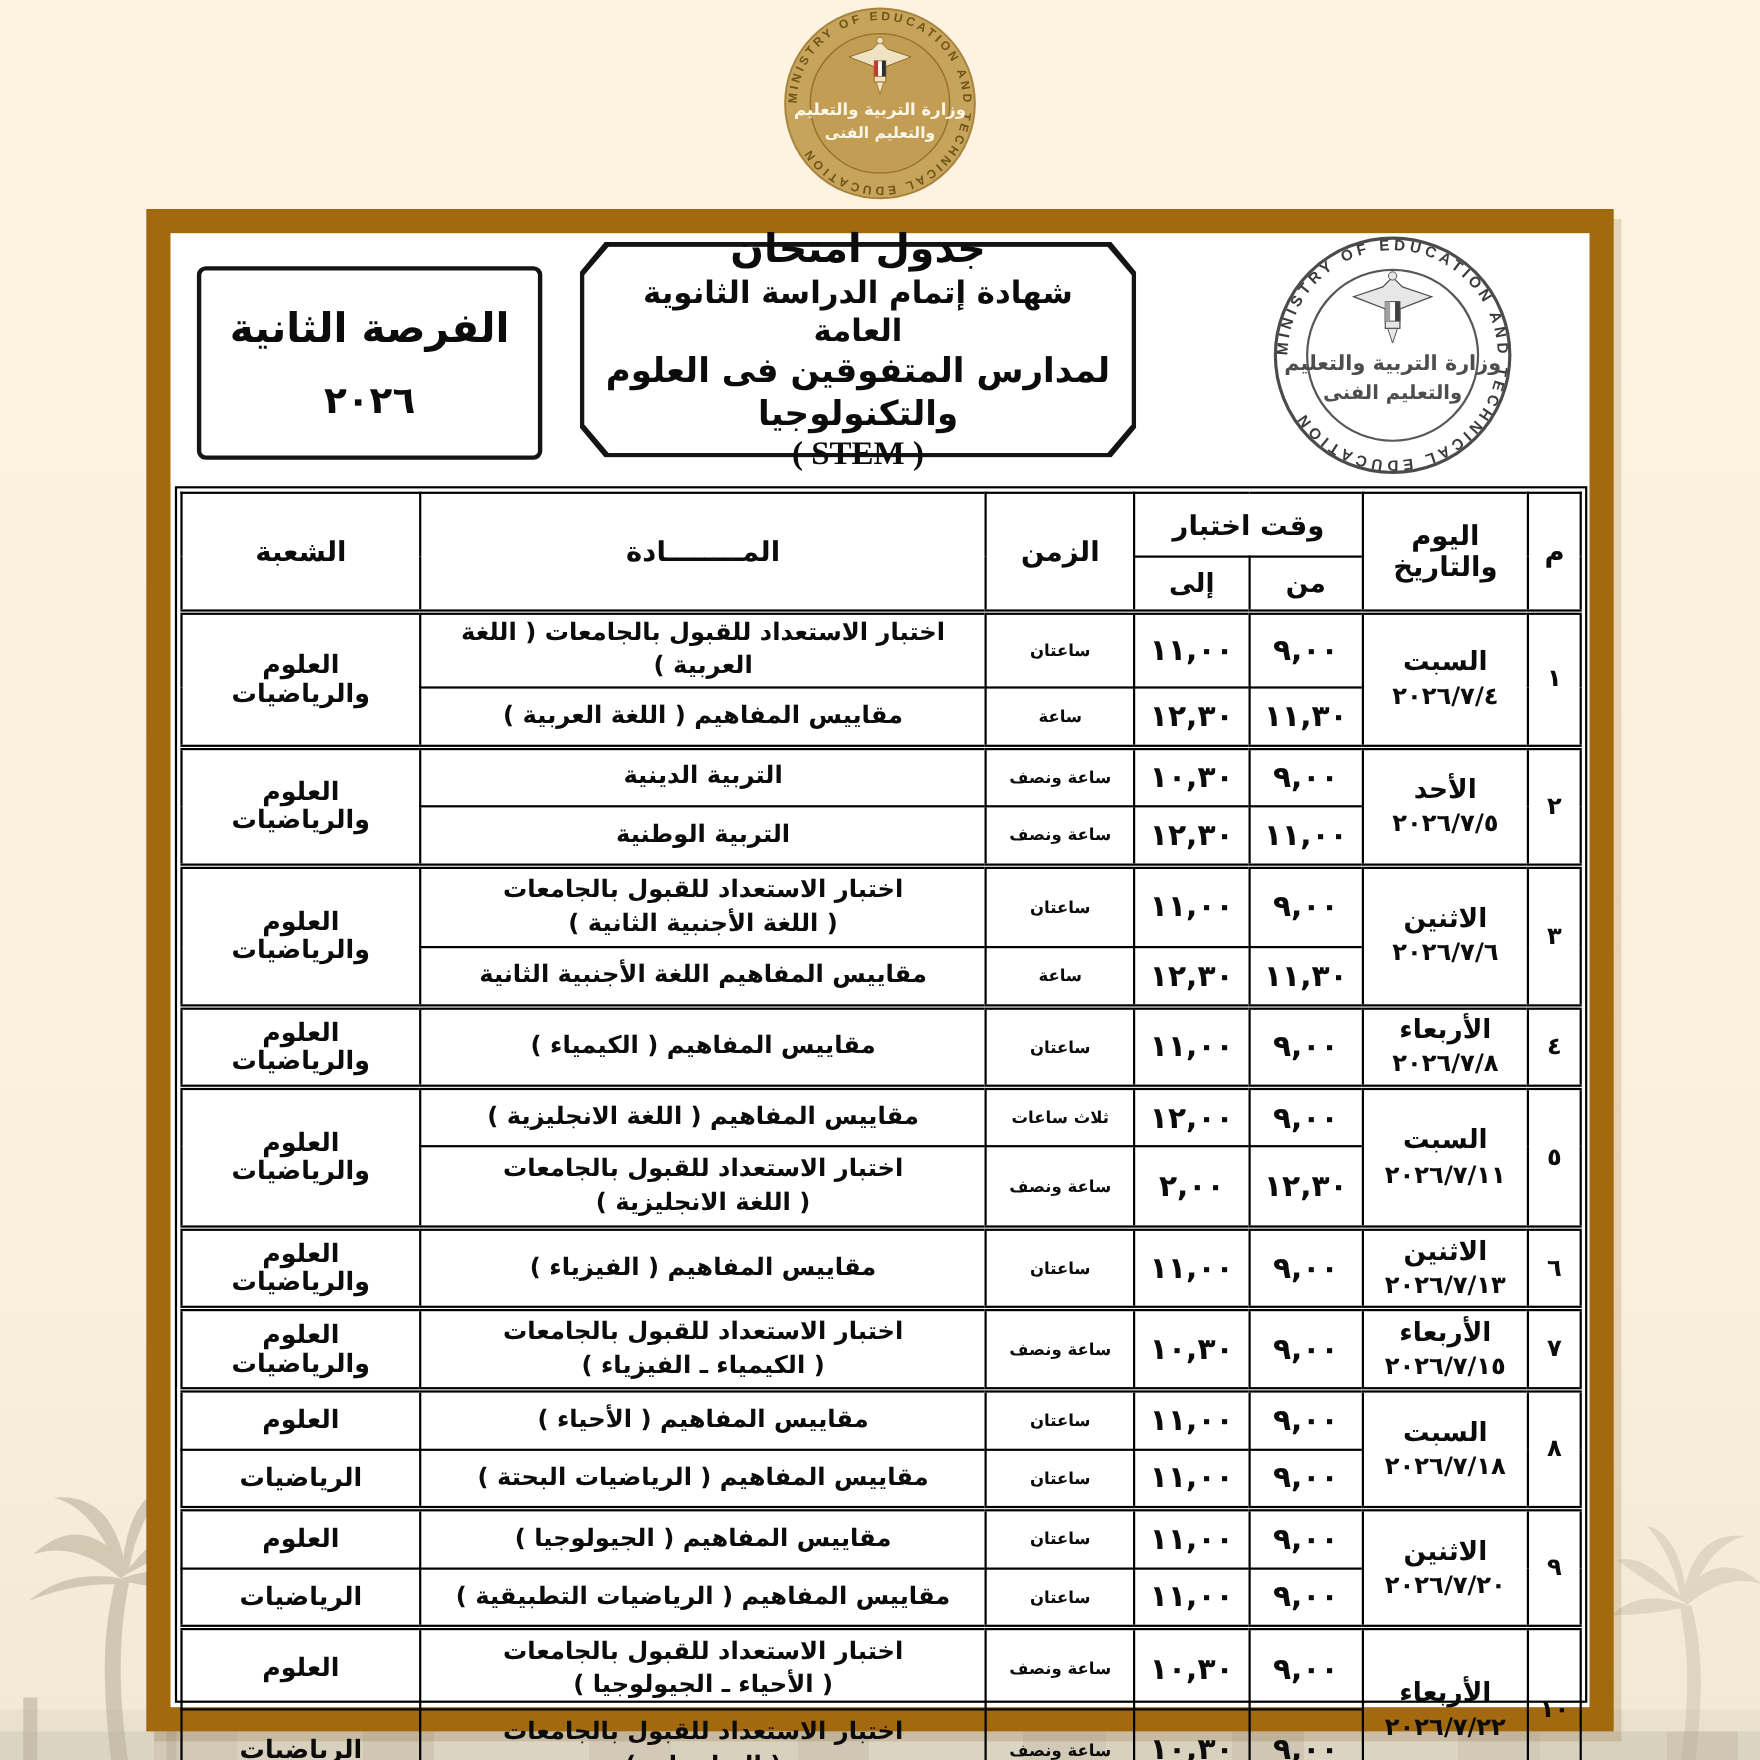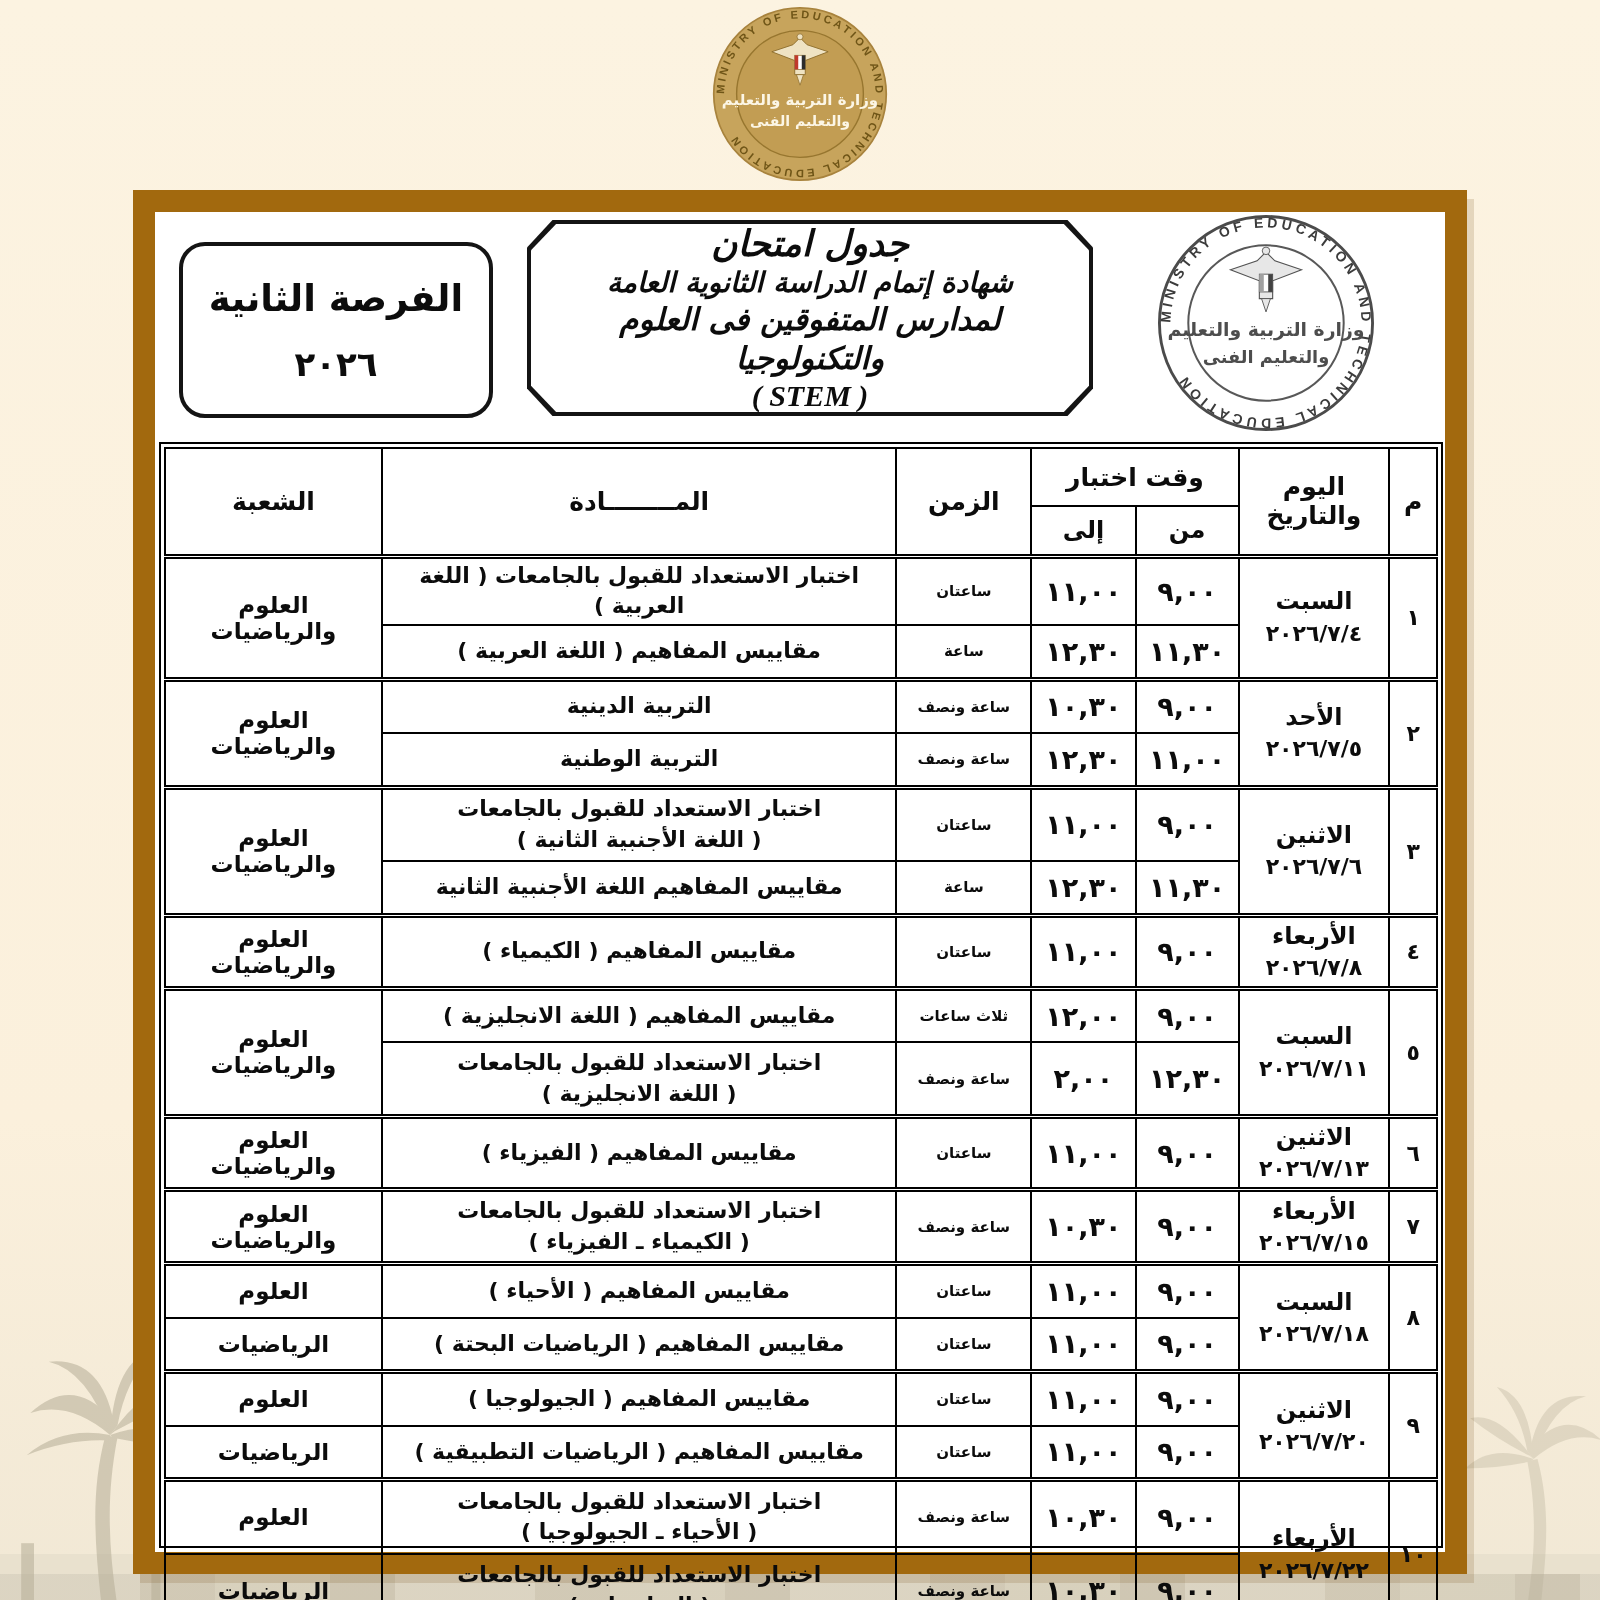--- a/index.html
+++ b/index.html
@@ -23,26 +23,26 @@
   .top-logo{position:absolute;left:712px;top:6px;width:176px;height:176px;z-index:3;}
 
   
   .frame{position:absolute;left:133px;top:190px;width:1334px;height:1384px;z-index:2;
     background:#a2690e;padding:22px;box-sizing:border-box;
     box-shadow:7px 9px 0 rgba(120,85,30,.18);}
   .inner{position:relative;width:100%;height:100%;background:#ffffff;}
 
   
   .session-box{position:absolute;left:24px;top:30px;width:306px;height:168px;
-    border:4px solid #141414;border-radius:26px;background:#fff;
+    border:4px solid #141414;border-radius:8px;background:#fff;
     display:flex;flex-direction:column;align-items:center;justify-content:center;gap:12px;}
   .session-box .l1{font-size:37px;}
   .session-box .l2{font-size:34px;letter-spacing:3px;margin-top:12px;}
 
-  .plaque{position:absolute;left:372px;top:8px;width:566px;height:196px;font-style:italic;}
+  .plaque{position:absolute;left:372px;top:8px;width:506px;height:196px;}
   .plaque .p-outer{position:absolute;inset:0;background:#141414;
     clip-path:polygon(4.5% 0,95.5% 0,100% 14%,100% 86%,95.5% 100%,4.5% 100%,0 86%,0 14%);}
   .plaque .p-inner{position:absolute;inset:4px;background:#fff;
     clip-path:polygon(4.5% 0,95.5% 0,100% 14%,100% 86%,95.5% 100%,4.5% 100%,0 86%,0 14%);}
   .plaque .p-content{position:absolute;inset:8px 14px;display:flex;flex-direction:column;
     align-items:center;justify-content:center;text-align:center;direction:rtl;}
   .plaque .t1{font-size:36px;line-height:1.2;}
   .plaque .t2{font-size:28px;line-height:1.25;}
   .plaque .t3{font-size:31px;line-height:1.25;}
   .plaque .t4{font-size:30px;line-height:1.2;font-family:"Liberation Serif",serif;}

